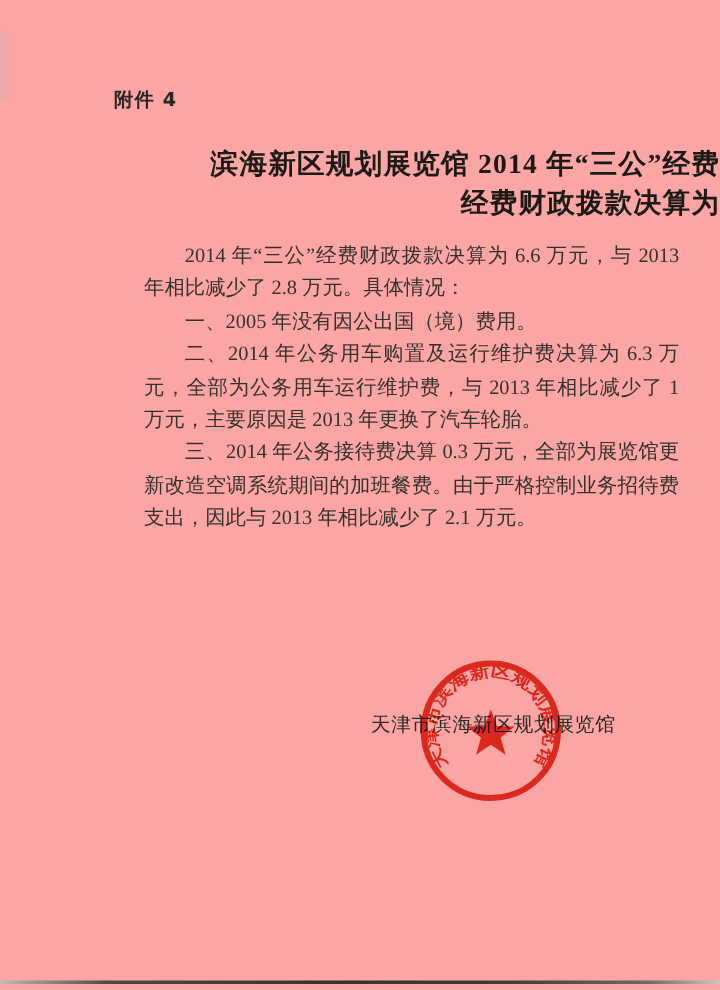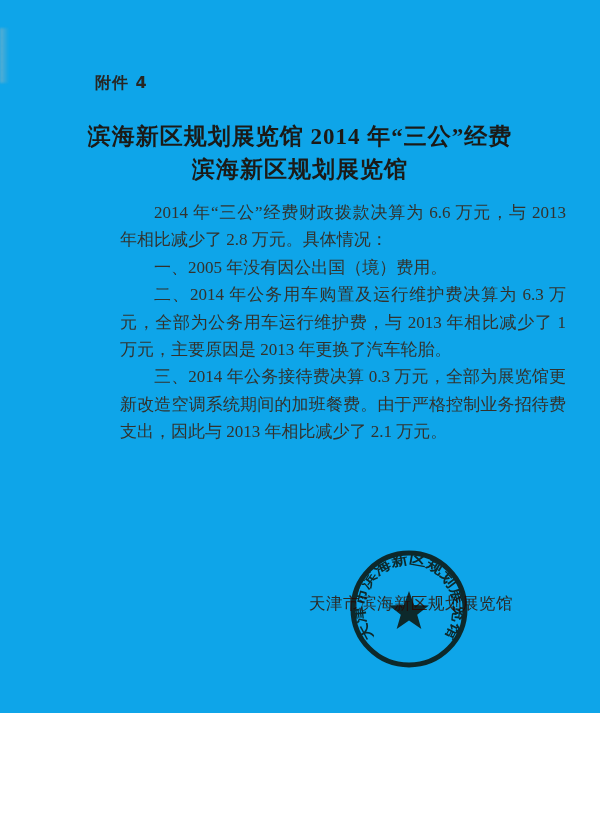--- a/index.html
+++ b/index.html
@@ -1,29 +1,29 @@
 <!DOCTYPE html>
 <html><head>
 <meta charset="utf-8">
 <style>
   html,body { margin:0; padding:0; background:#ffffff; }
   .page {
-    position:relative; width:600px; height:713px;
-    background:#0ea5e9; overflow:hidden;
+    position:relative; width:600px; height:825px;
+    background:#fca5a5; overflow:hidden;
     font-family:"Liberation Serif","DejaVu Serif",serif;
     color:#2e2d29;
   }
   .attachment {
     position:absolute; left:95px; top:73px;
     font-family:"DejaVu Sans","Liberation Sans",sans-serif;
     font-size:16px; font-weight:bold; color:#272623; letter-spacing:1px;
   }
   .title {
     position:absolute; left:0; top:120px; width:600px; margin:0;
-    text-align:center; font-size:23px; font-weight:bold;
+    text-align:right; font-size:23px; font-weight:bold;
     line-height:33px; color:#1b1a17; letter-spacing:1px;
   }
   .title span { display:block; }
   .bodytext {
     position:absolute; left:92px; top:199px; width:446px;
     font-size:17px; line-height:27.4px; text-align:justify;
     color:#33322d;
     margin-left:28px;
   }
   .bodytext p { margin:0; text-indent:2em; }
@@ -54,21 +54,21 @@
 </style>
 </head>
 <body>
 
 <div class="page">
 
   <div class="attachment">附件 4</div>
 
   <h1 class="title">
     <span>滨海新区规划展览馆 2014 年“三公”经费</span>
-    <span>滨海新区规划展览馆</span>
+    <span>经费财政拨款决算为</span>
   </h1>
 
   <div class="bodytext">
     <p>2014 年“三公”经费财政拨款决算为 6.6 万元，与 2013 年相比减少了 2.8 万元。具体情况：</p>
     <p>一、2005 年没有因公出国（境）费用。</p>
     <p>二、2014 年公务用车购置及运行维护费决算为 6.3 万元，全部为公务用车运行维护费，与 2013 年相比减少了 1 万元，主要原因是 2013 年更换了汽车轮胎。</p>
     <p>三、2014 年公务接待费决算 0.3 万元，全部为展览馆更新改造空调系统期间的加班餐费。由于严格控制业务招待费支出，因此与 2013 年相比减少了 2.1 万元。</p>
   </div>
 
   <div class="signature">天津市滨海新区规划展览馆</div>

